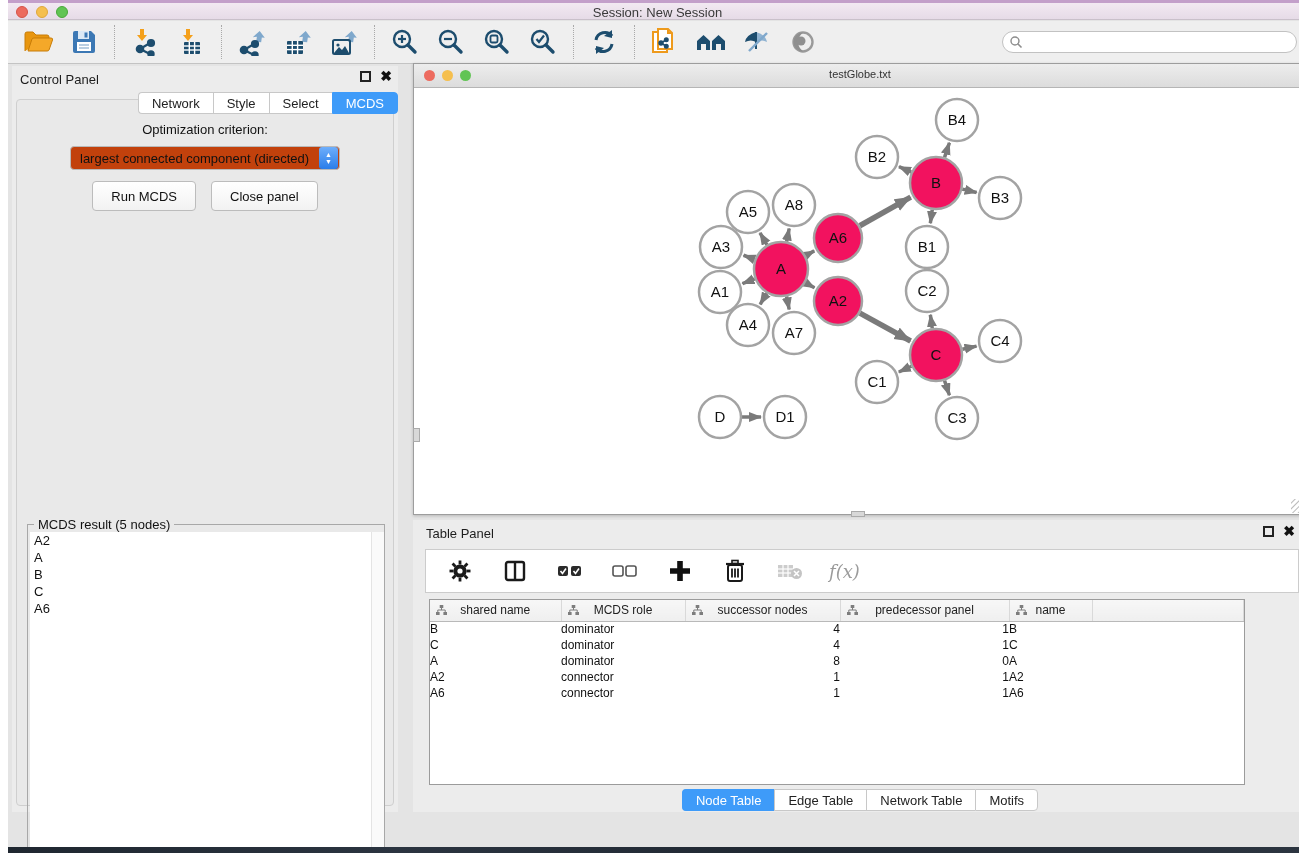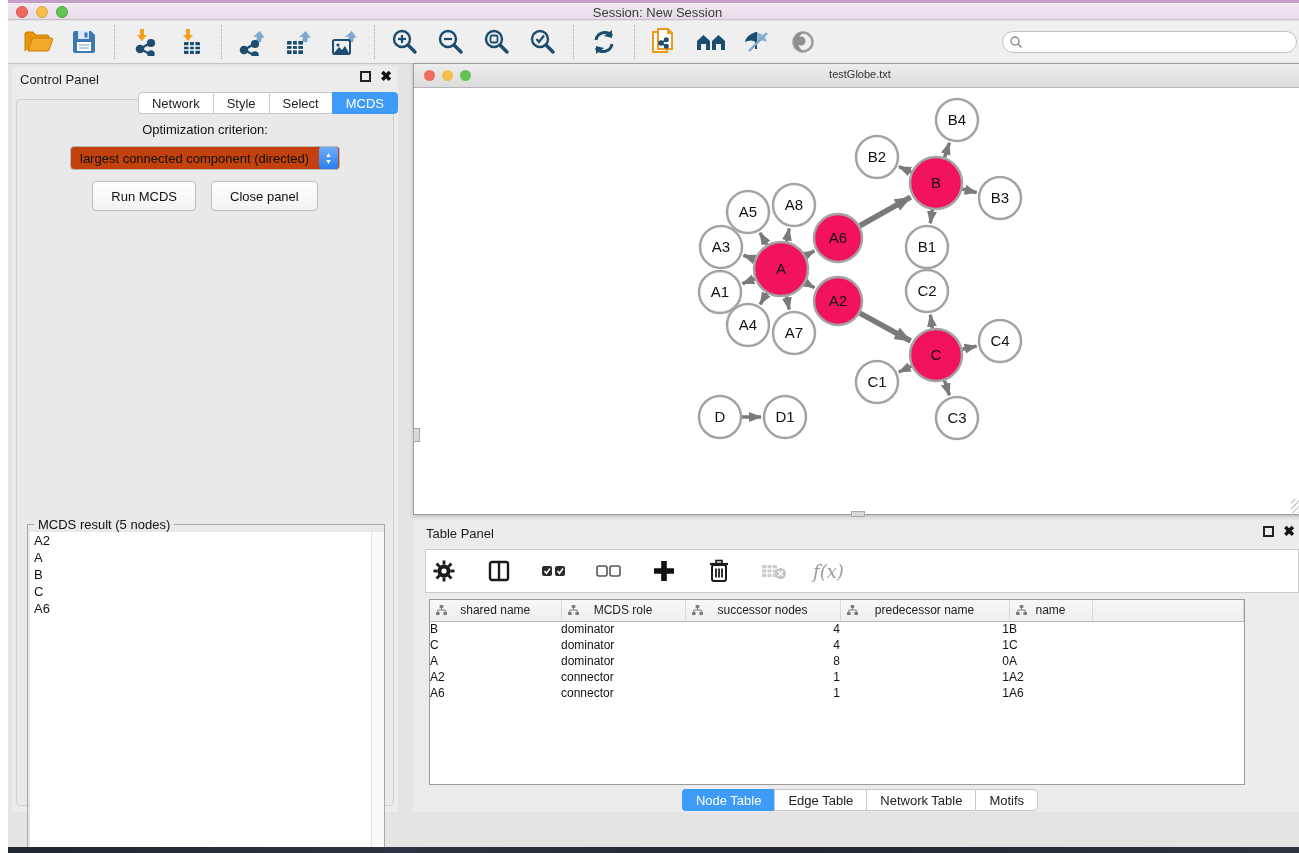--- a/index.html
+++ b/index.html
@@ -67,21 +67,21 @@
   .net-canvas { position:relative; width:892px; height:426px; background:#fff; }
   .grip { position:absolute; right:1px; bottom:1px; width:14px; height:14px;
     background:repeating-linear-gradient(135deg,#fff,#fff 2px,#b9b9b9 3px,#fff 4px); }
   .side-handle { position:absolute; background:#d8d8d8; border:1px solid #aaa; }
 
   
   .table-panel { position:absolute; left:405px; top:520px; width:894px; height:292px; background:#ececec; }
   .tp-header { position:relative; height:24px; }
   .tp-title { position:absolute; left:13px; top:6px; font-size:13px; color:#1d1d1d; }
   .tp-toolbar { position:absolute; left:12px; top:29px; width:874px; height:44px; background:#fff;
-    border:1px solid #cccccc; display:flex; align-items:center; gap:23px; padding-left:2px; }
+    border:1px solid #cccccc; display:flex; align-items:center; gap:23px; padding-left:18px; }
   .fx { font-family:"DejaVu Serif", serif; font-style:italic; font-size:18px; color:#9b9b9b; }
   .tp-table-wrap { position:absolute; left:16px; top:79px; width:816px; height:186px; background:#fff; border:1px solid #9b9b9b; overflow:hidden; }
   table.datatable { border-collapse:collapse; width:100%; table-layout:fixed; }
   .datatable th { height:21px; background:linear-gradient(#f7f7f7,#efefef); border-bottom:1px solid #b9b9b9;
     border-right:1px solid #d9d9d9; font-size:12px; font-weight:normal; color:#222; text-align:center; position:relative; }
   .datatable th .hicon { position:absolute; left:6px; top:5px; }
   .datatable td { height:16px; font-size:12px; color:#111; padding:0; white-space:nowrap; overflow:hidden; }
   .td-l { text-align:left; padding-left:7px; }
   .td-l2 { text-align:left; padding-left:12px; }
   .td-r { text-align:right; padding-right:12px; }
@@ -574,21 +574,21 @@
                     <path d="M5.5 3 L5.5 5 M1.8 7 L1.8 5 L9.2 5 L9.2 7" fill="none" stroke="#7d7d7d" stroke-width="1"></path>
                   </g>
                 </svg><span>successor nodes</span></th>
               <th><svg class="hicon" width="11" height="11" viewBox="0 0 11 11">
                   <g fill="#7d7d7d">
                     <rect x="3.7" y="0" width="3.6" height="3"></rect>
                     <rect x="0" y="7" width="3.6" height="3"></rect>
                     <rect x="7.4" y="7" width="3.6" height="3"></rect>
                     <path d="M5.5 3 L5.5 5 M1.8 7 L1.8 5 L9.2 5 L9.2 7" fill="none" stroke="#7d7d7d" stroke-width="1"></path>
                   </g>
-                </svg><span>predecessor name</span></th>
+                </svg><span>predecessor panel</span></th>
               <th><svg class="hicon" width="11" height="11" viewBox="0 0 11 11">
                   <g fill="#7d7d7d">
                     <rect x="3.7" y="0" width="3.6" height="3"></rect>
                     <rect x="0" y="7" width="3.6" height="3"></rect>
                     <rect x="7.4" y="7" width="3.6" height="3"></rect>
                     <path d="M5.5 3 L5.5 5 M1.8 7 L1.8 5 L9.2 5 L9.2 7" fill="none" stroke="#7d7d7d" stroke-width="1"></path>
                   </g>
                 </svg><span>name</span></th>
               <th></th>
             </tr>

